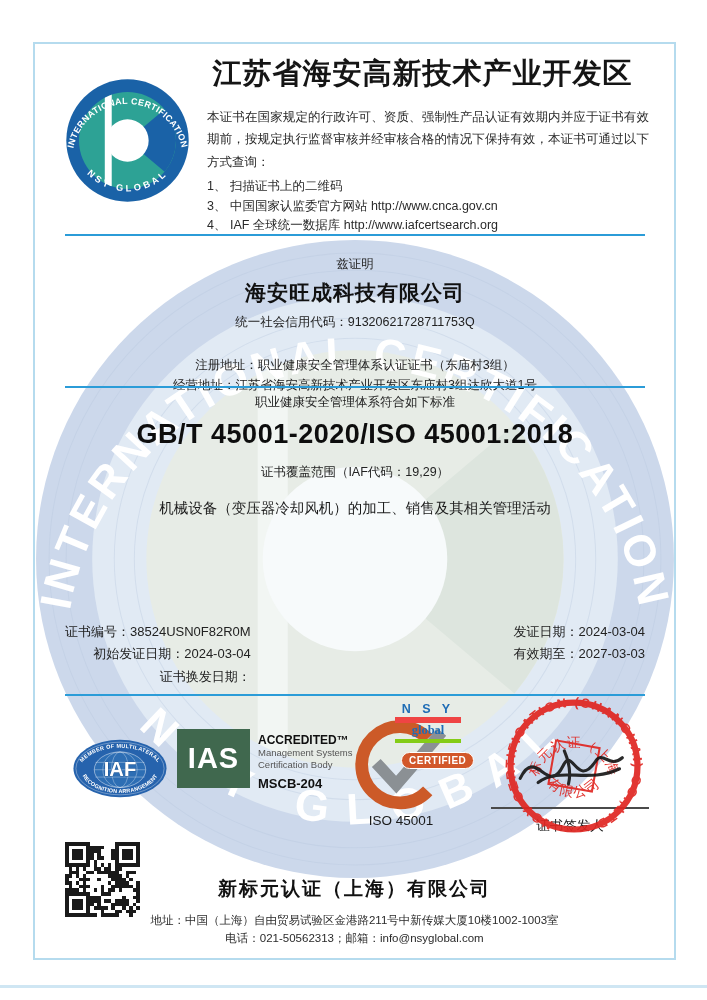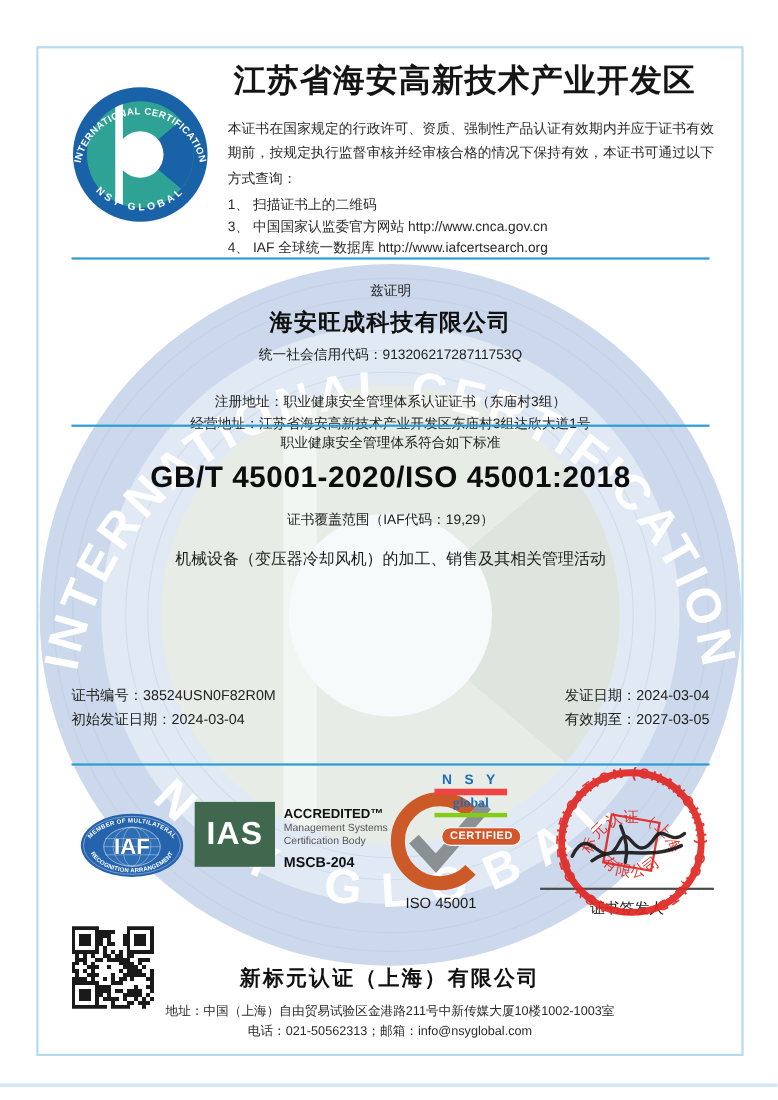--- a/index.html
+++ b/index.html
@@ -25,21 +25,21 @@
   .credit{font-size:12.5px;margin-bottom:24px;}
   .addr{font-size:12.5px;line-height:1.62;}
 
   .standard{left:65px;top:394px;width:580px;}
   .std-intro{font-size:12.5px;margin-bottom:8px;}
   .std-code{font-size:27px;font-weight:700;color:#0d0d0d;margin-bottom:14px;letter-spacing:.5px;}
   .std-scope-label{font-size:12.5px;margin-bottom:18px;}
   .std-scope{font-size:14.5px;color:#1c1c1c;}
 
   .details{left:65px;top:621px;width:580px;font-size:13px;line-height:1.72;color:#222;}
-  .details .dl{float:left;text-align:left;}
+  .details .dl{float:left;text-align:right;}
   .details .dr{float:right;text-align:right;}
 
   .iaf{left:71px;top:737px;width:98px;height:63px;}
   .ias-box{left:177px;top:729px;width:73px;height:59px;background:#40684e;color:#fff;
            display:flex;align-items:center;justify-content:center;font-size:29px;font-weight:700;letter-spacing:1px;}
   .ias-text{left:258px;top:733px;width:110px;}
   .ias-acc{font-size:12px;font-weight:700;color:#101010;}
   .ias-sub{font-size:9.5px;color:#555;line-height:1.3;}
   .ias-code{font-size:13px;font-weight:700;color:#101010;margin-top:4px;}
 
@@ -147,24 +147,25 @@
     <div class="std-intro">职业健康安全管理体系符合如下标准</div>
     <div class="std-code">GB/T 45001-2020/ISO 45001:2018</div>
     <div class="std-scope-label">证书覆盖范围（IAF代码：19,29）</div>
     <div class="std-scope">机械设备（变压器冷却风机）的加工、销售及其相关管理活动</div>
   </div>
 
   <div class="z details">
     <div class="dl">
       <div>证书编号：38524USN0F82R0M</div>
       <div>初始发证日期：2024-03-04</div>
+      <div>证书换发日期：</div>
     </div>
     <div class="dr">
       <div>发证日期：2024-03-04</div>
-      <div>有效期至：2027-03-05</div>
+      <div>有效期至：2027-03-03</div>
     </div>
   </div>
 
   <div class="rule" style="top:694px"></div>
 
   <svg class="z iaf" viewBox="0 0 160 100">
     <defs>
       <path id="iaf-top" d="M12,58 A68,42 0 0 1 148,58" fill="none"></path>
       <path id="iaf-bot" d="M18,60 A64,40 0 0 0 142,60" fill="none"></path>
     </defs>

